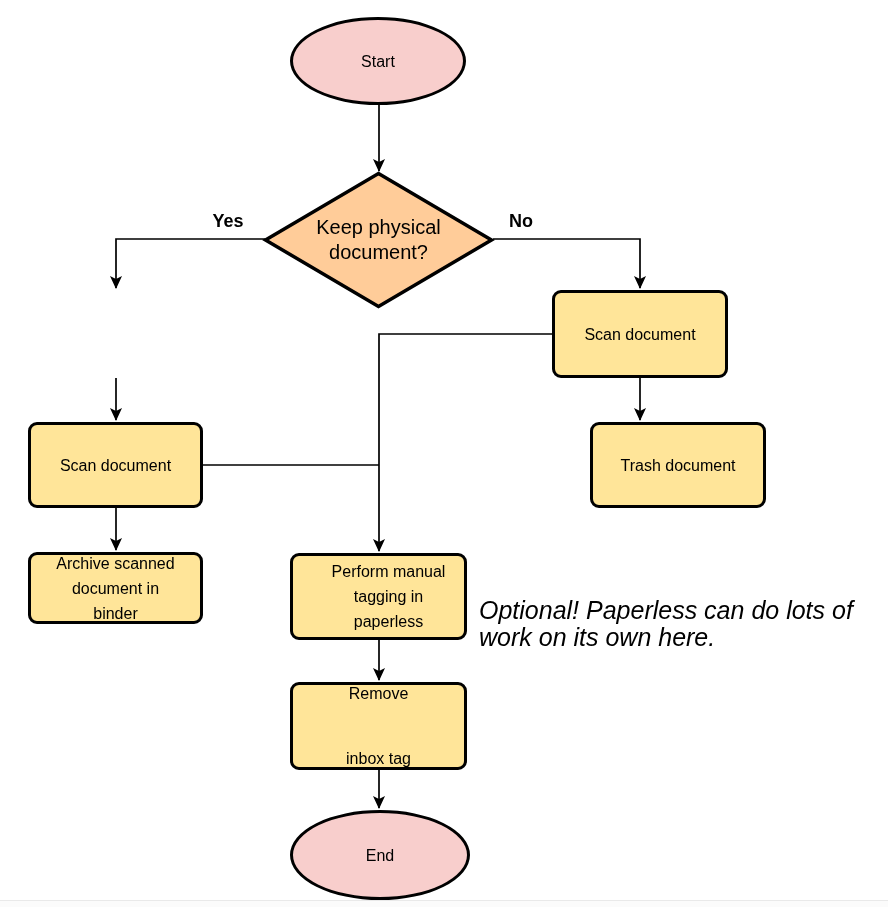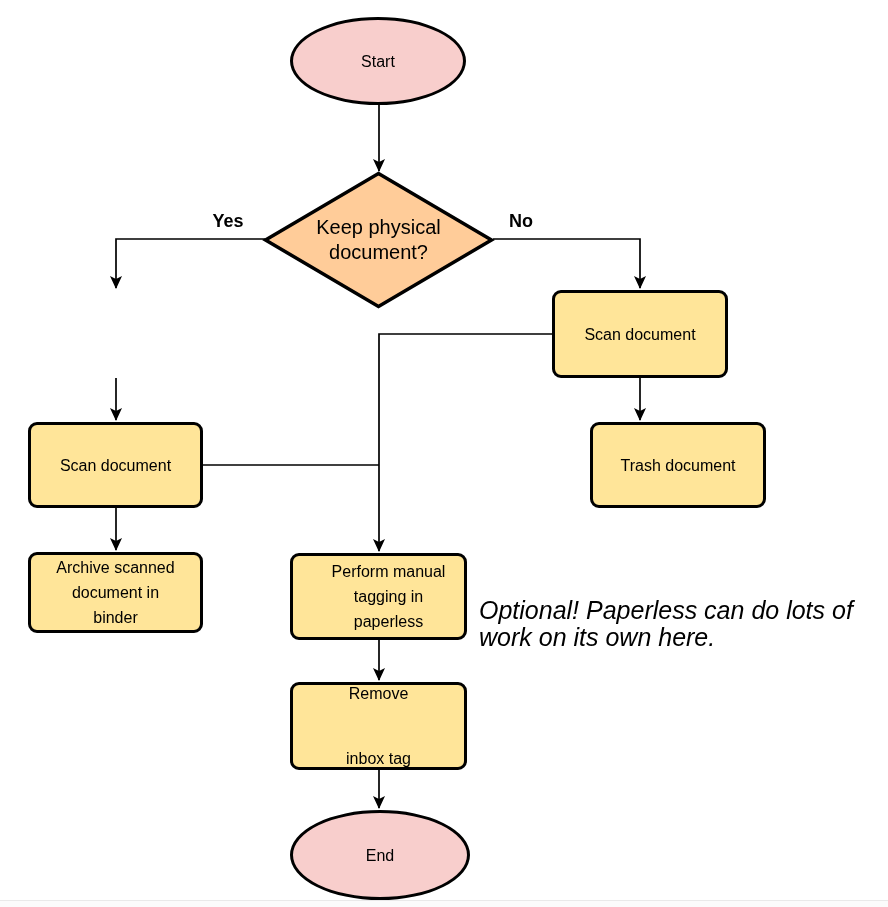--- a/index.html
+++ b/index.html
@@ -68,21 +68,21 @@
   </div>
 
   <span class="edge-label" style="left:200px;top:211px;">Yes</span>
   <span class="edge-label" style="left:493px;top:211px;">No</span>
 
 
   <div class="node process" style="left:28px;top:422px;width:175px;height:86px;">
     <div>Scan document</div>
   </div>
 
-  <div class="node process" style="left:28px;top:552px;width:175px;height:81px;">
+  <div class="node process" style="left:28px;top:552px;width:175px;height:72px;">
     <div>Archive scanned</div>
     <div>document in</div>
     <div>binder</div>
   </div>
 
   <div class="node process" style="left:552px;top:290px;width:176px;height:88px;">
     <div>Scan document</div>
   </div>
 
   <div class="node process" style="left:552px;top:422px;width:176px;height:86px;margin-left:38px;">

